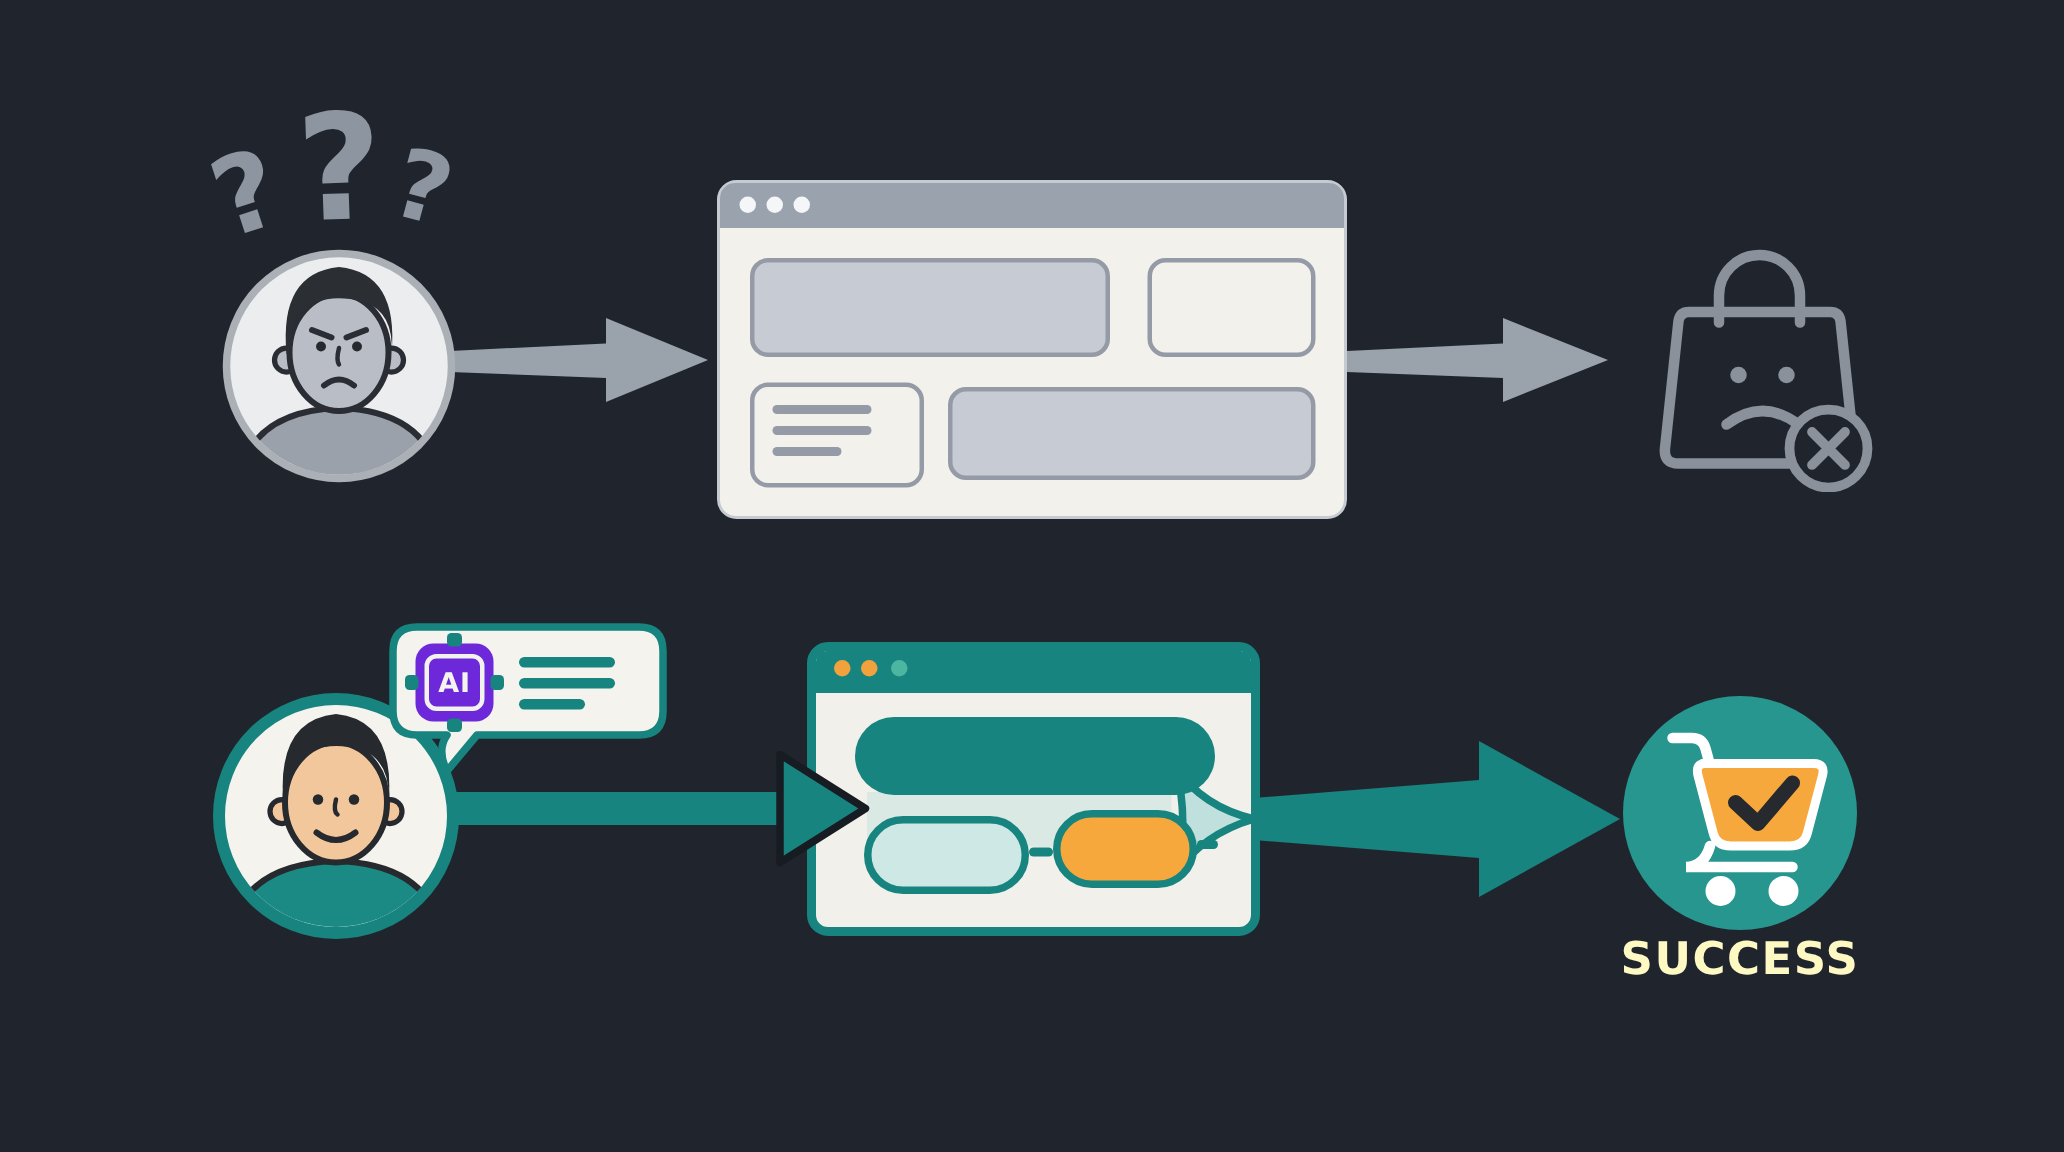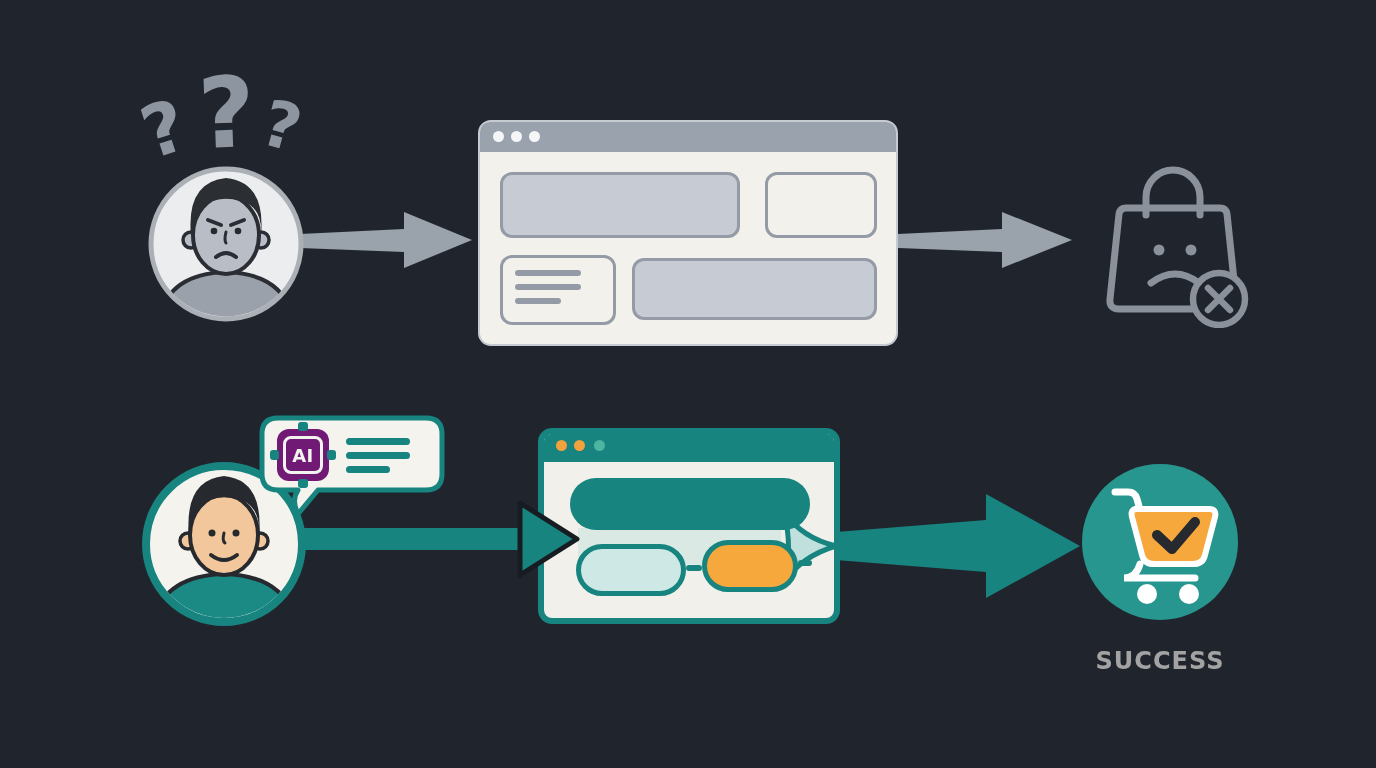--- a/index.html
+++ b/index.html
@@ -34,42 +34,42 @@
   .win-teal-bar .dot{top:6px;}
   .pill{position:absolute;box-sizing:border-box;border-radius:26px;}
   .pill-big{left:26px;top:44px;width:240px;height:52px;background:#17847f;}
   .pill-pale{left:32px;top:110px;width:110px;height:52px;background:#cde8e5;border:5px solid #17847f;}
   .pill-orange{left:158px;top:106px;width:96px;height:52px;background:#f6a83c;border:5px solid #17847f;}
   .connector{position:absolute;height:6px;background:#17847f;border-radius:3px;}
   .conn1{left:142px;top:131px;width:16px;}
   .conn2{left:254px;top:126px;width:14px;}
   
   .ai-chip{
-    left:277px;top:429px;width:52px;height:52px;background:#701a75;border-radius:12px;
+    left:277px;top:429px;width:52px;height:52px;background:#6d28d9;border-radius:12px;
     display:flex;align-items:center;justify-content:center;
   }
   .ai-chip .inner{
     width:34px;height:32px;border:3px solid #f2f2ee;border-radius:8px;
     display:flex;align-items:center;justify-content:center;
     color:#f4f3ee;font-size:18px;font-weight:800;letter-spacing:0.5px;
   }
   .nub{position:absolute;background:#17847f;border-radius:3px;}
   .nub-t{left:21px;top:-7px;width:10px;height:9px;}
   .nub-b{left:21px;bottom:-7px;width:10px;height:9px;}
   .nub-l{left:-7px;top:21px;width:9px;height:10px;}
   .nub-r{right:-7px;top:21px;width:9px;height:10px;}
   .b-line{position:absolute;height:7px;border-radius:3.5px;background:#17847f;}
   .bl1{left:346px;top:438px;width:64px;}
   .bl2{left:346px;top:452px;width:64px;}
   .bl3{left:346px;top:466px;width:44px;}
   
   .success-circle{left:1082px;top:464px;width:156px;height:156px;border-radius:50%;background:#27968f;}
   .success-label{
-    left:1060px;top:647px;width:200px;text-align:center;color:#a3a3a3;
-    font-size:24px;font-weight:800;letter-spacing:1px;
+    left:1060px;top:622px;width:200px;text-align:center;color:#fef9c3;
+    font-size:30px;font-weight:800;letter-spacing:1px;
   }
 </style>
 </head>
 <body>
 
 <div id="stage">
 
   <div>
     <span class="qmark q1">?</span>
     <span class="qmark q2">?</span>

